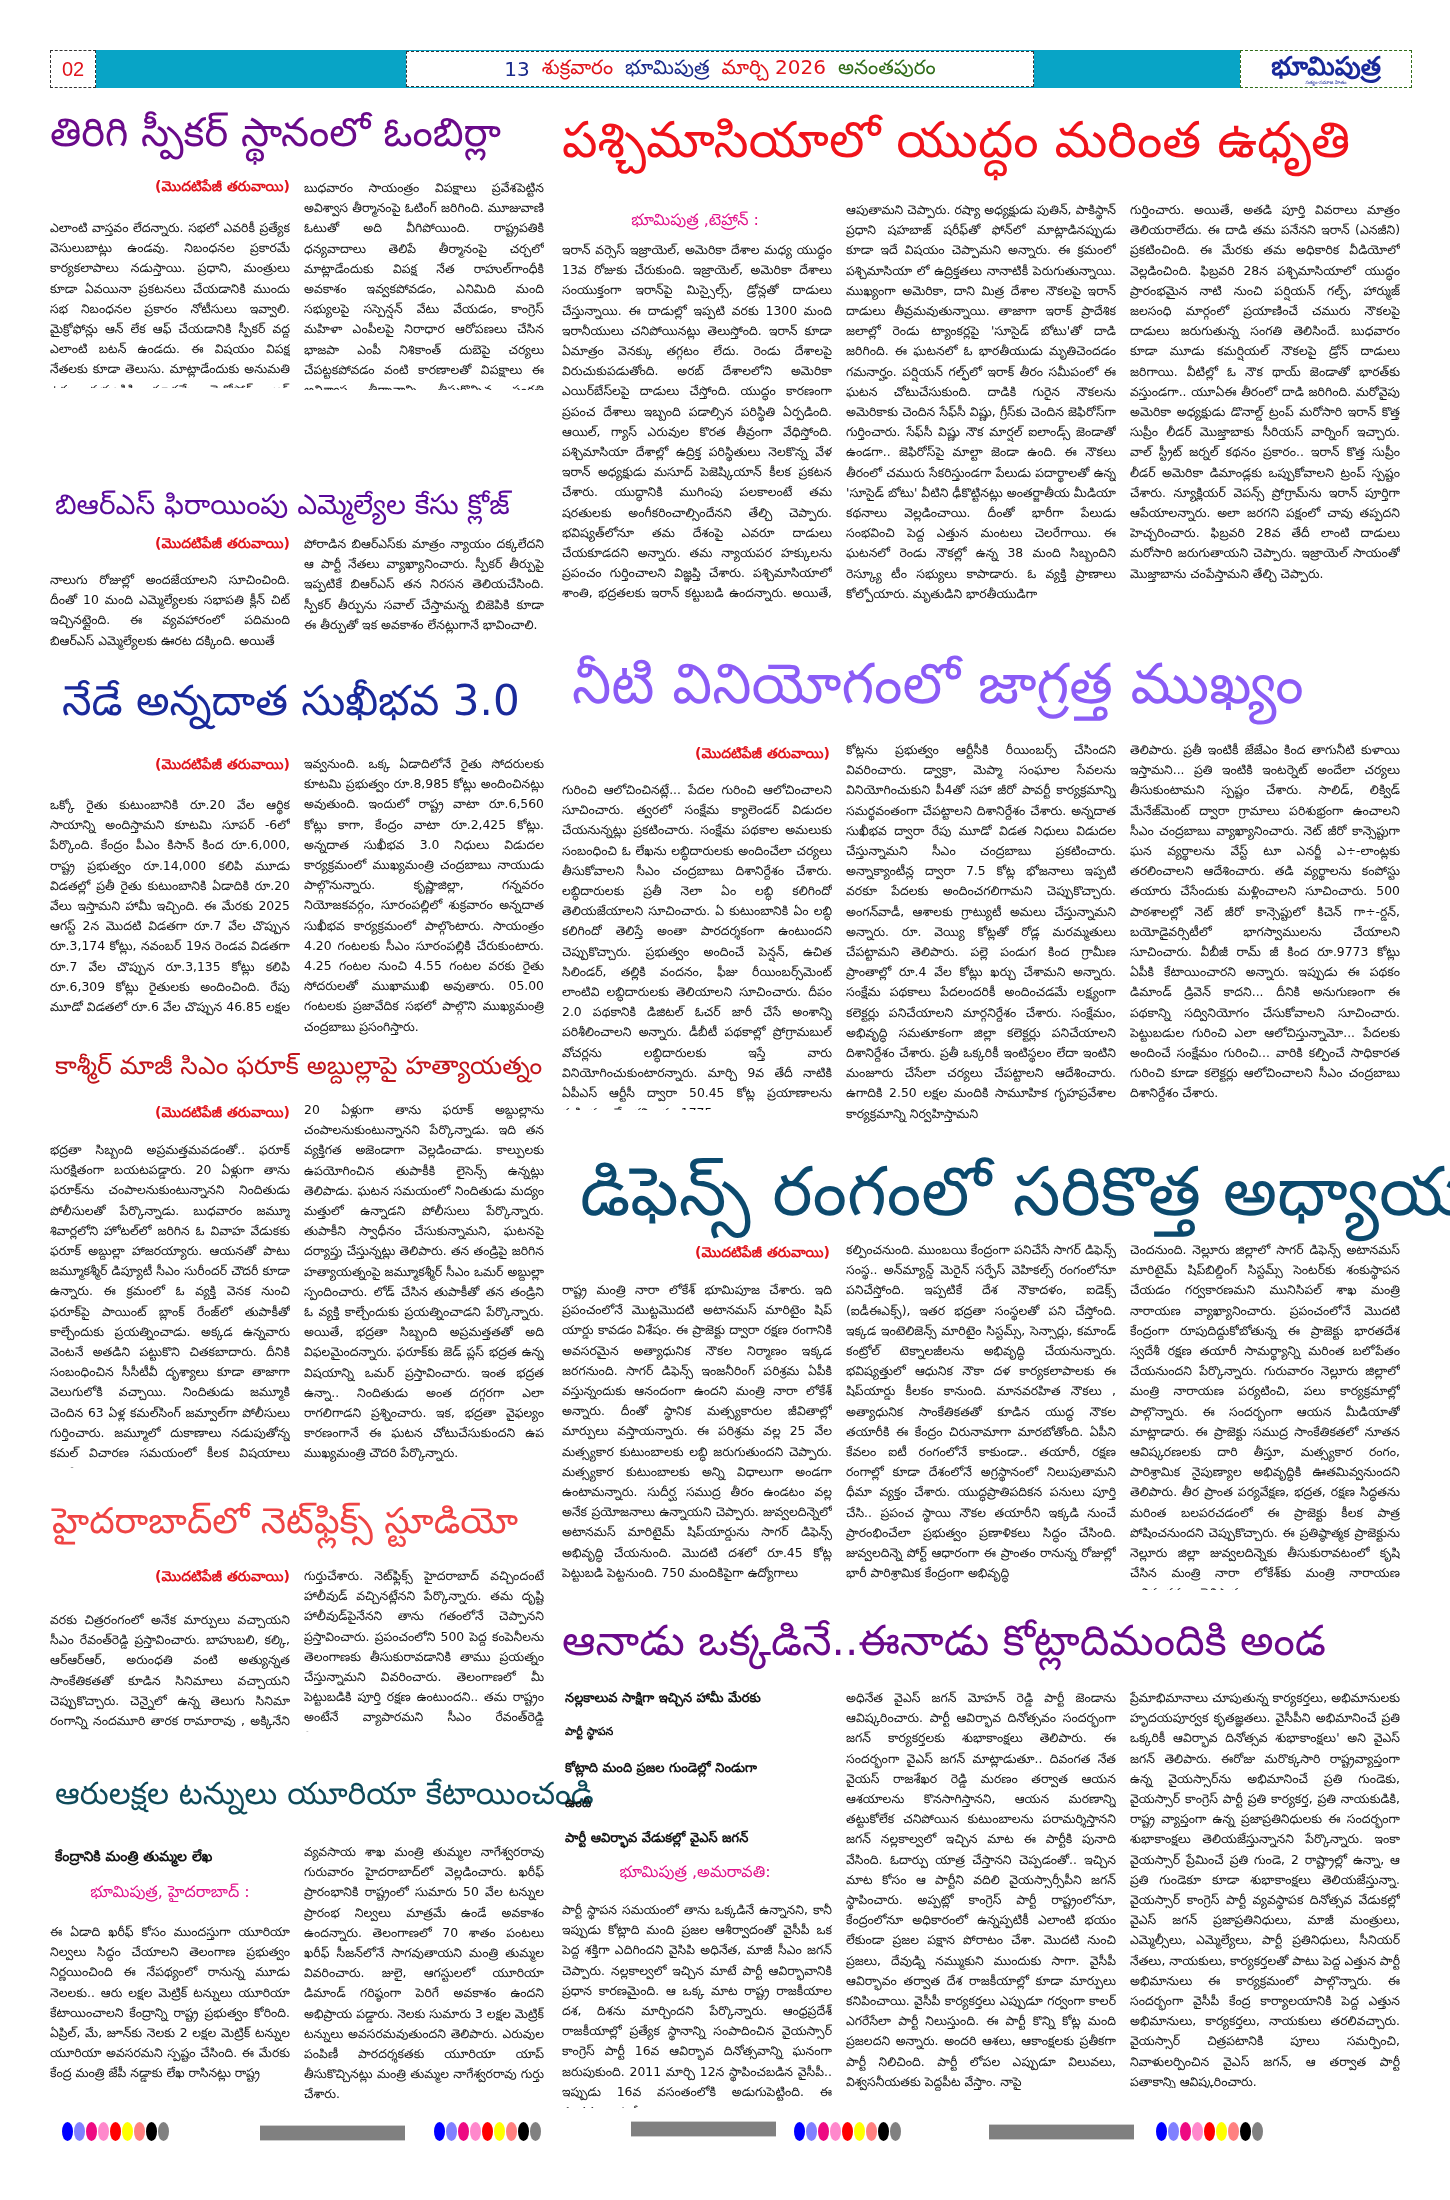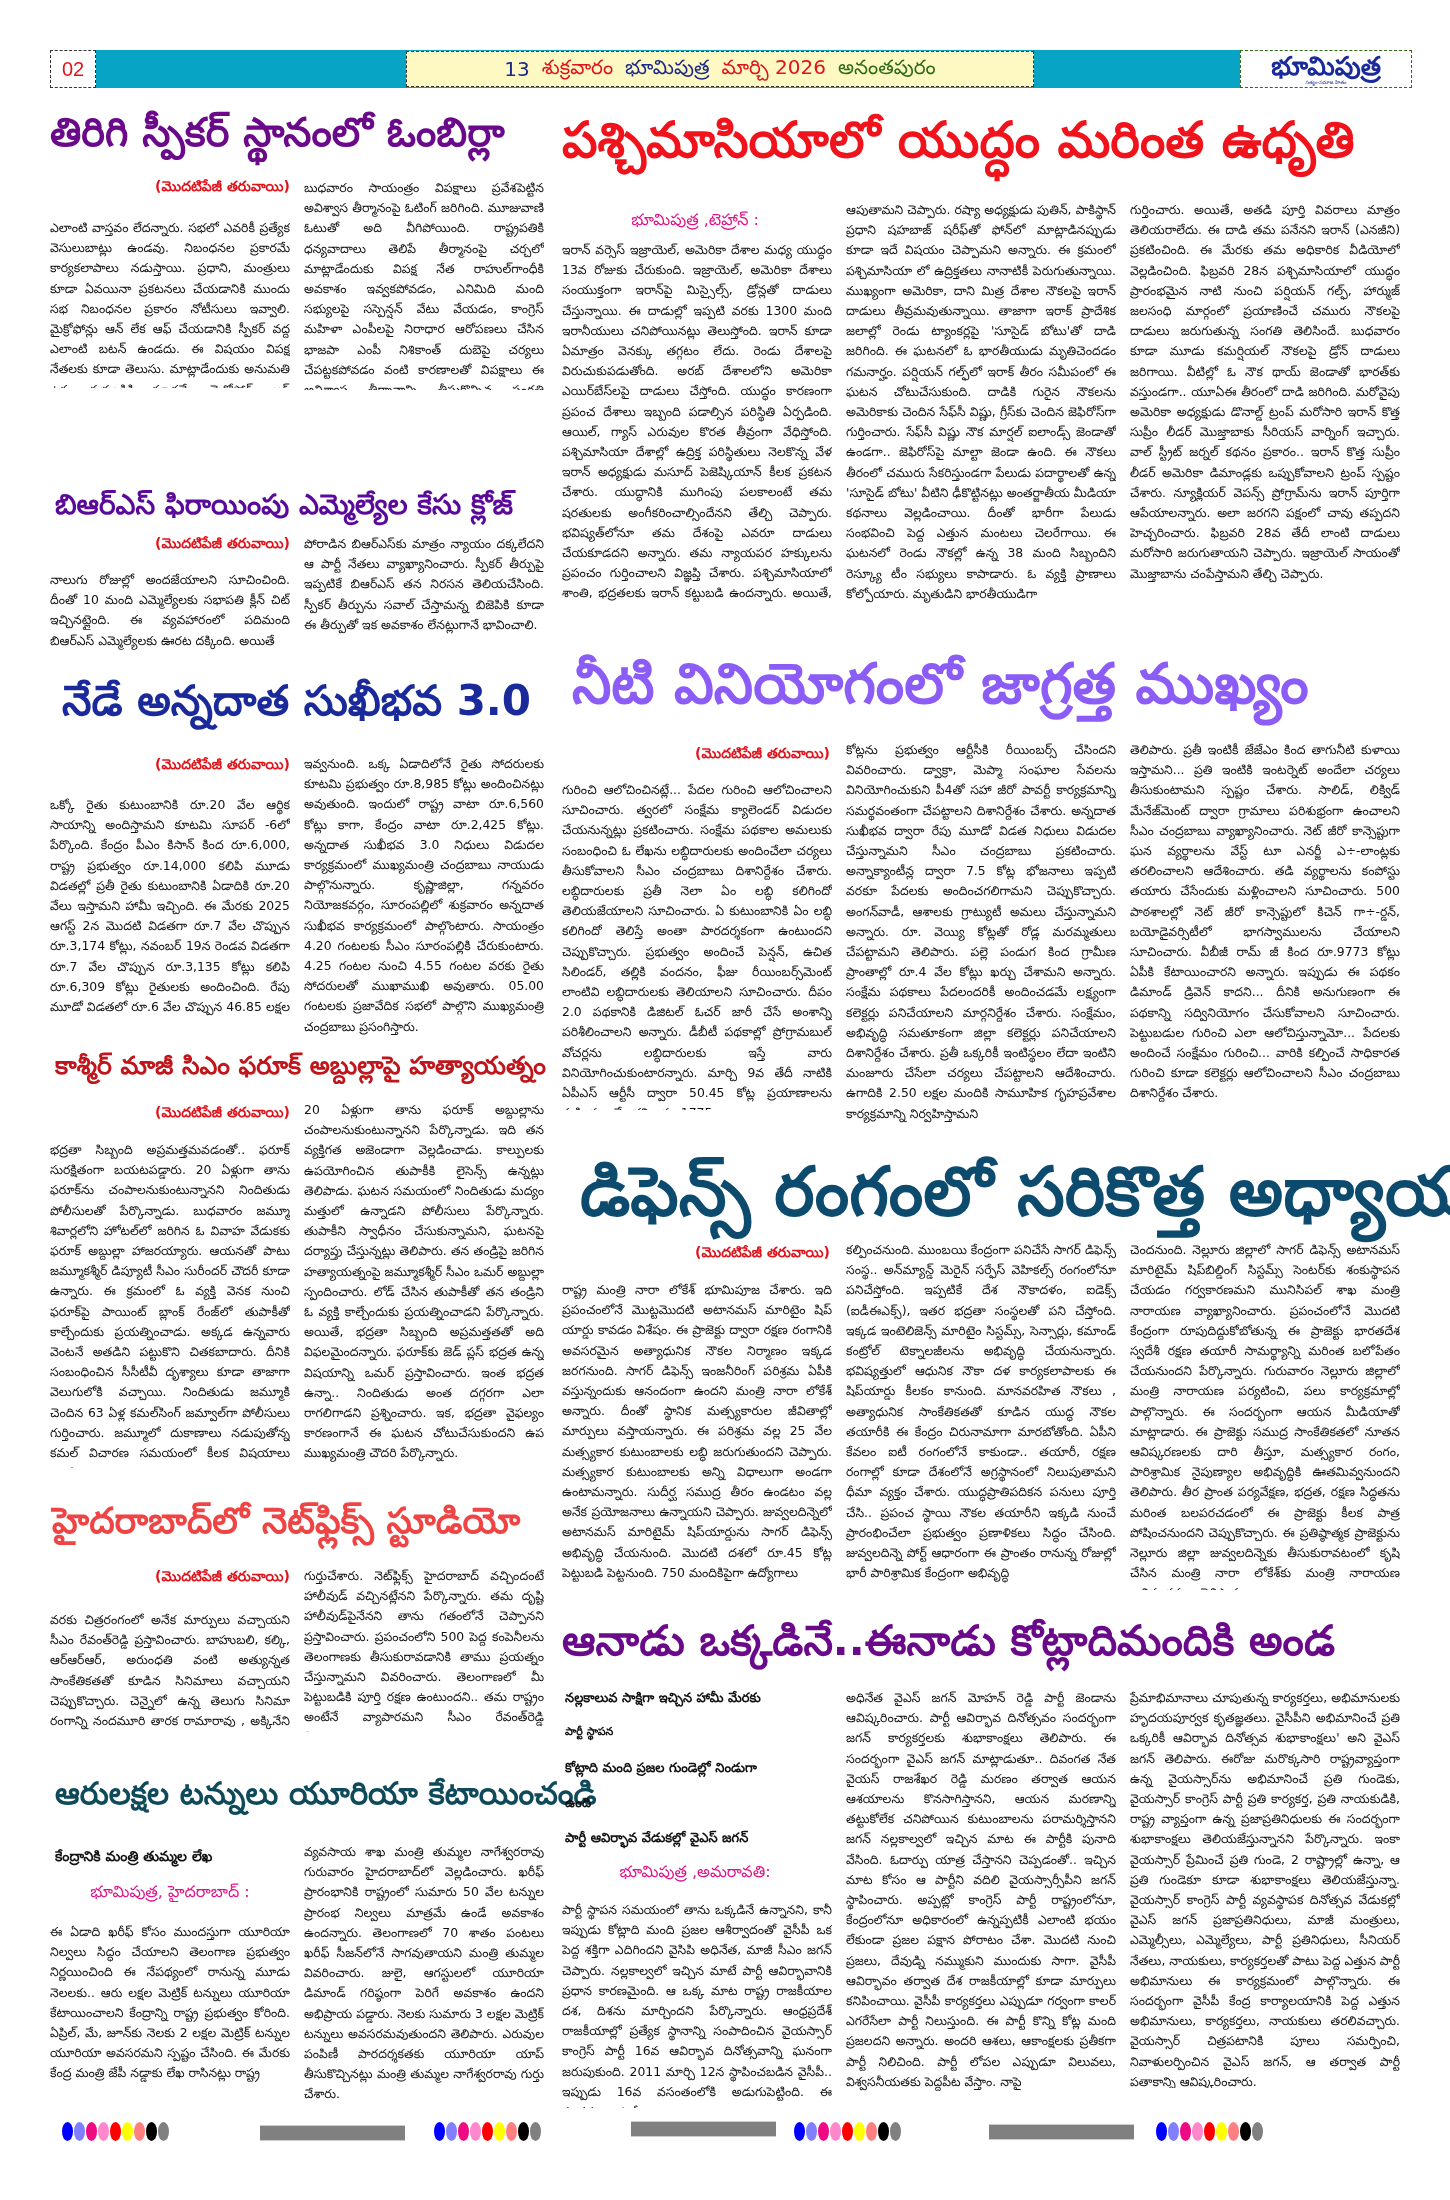--- a/index.html
+++ b/index.html
@@ -1,25 +1,25 @@
 <!DOCTYPE html>
 <html><head>
 <meta charset="utf-8">
 <style>
 *{box-sizing:border-box;margin:0;padding:0}
 html,body{width:1450px;height:2200px;background:#fff;overflow:hidden}
 body{font-family:"DejaVu Sans",sans-serif;color:#111;position:relative}
 .masthead{position:absolute;left:50px;top:50px;width:1362px;height:38px;background:#08a4c6;display:flex;align-items:stretch}
 .pg{width:46px;border:1px dashed #333;background:#fff;color:#e0131b;font-size:20px;display:flex;align-items:center;justify-content:center;font-family:"Liberation Sans",sans-serif}
-.dateline{position:absolute;left:356px;width:628px;top:1px;height:36px;border:1px dashed #333;background:#fef9c3;display:flex;align-items:center;justify-content:center;gap:12px;font-size:20px}
+.dateline{position:absolute;left:356px;width:628px;top:1px;height:36px;border:1px dashed #333;background:#ffffff;display:flex;align-items:center;justify-content:center;gap:12px;font-size:20px}
 .dateline .d1{color:#1a2a8a}.dateline .d2{color:#e0131b}.dateline .d3{color:#1a2a8a}.dateline .d4{color:#e0131b}.dateline .d5{color:#2f6b17}
 .logo{position:absolute;right:0;top:0;width:172px;height:38px;border:1px dashed #2f6b17;background:#fff;display:flex;flex-direction:column;align-items:center;justify-content:center}
 .logo .lt{font-size:26px;font-weight:bold;color:#1a2a9a;line-height:26px}
 .logo .ls{font-size:5px;color:#1a2a9a}
-.headline{position:absolute;font-weight:bold;white-space:nowrap;line-height:1}
+.headline{position:absolute;font-weight:normal;white-space:nowrap;line-height:1}
 .cont{position:absolute;color:#e0131b;font-size:14px;font-weight:bold;text-align:right}
 .byline{position:absolute;color:#e0138a;font-size:16px;text-align:center}
 .col{position:absolute;font-size:12.4px;line-height:20.2px;text-align:justify;overflow:hidden;color:#111}
 .sub{position:absolute;font-size:14px;font-weight:bold;color:#111}
 .footer{position:absolute;left:0;top:2118px;width:1450px;height:30px}
 .dots{position:absolute;display:flex;top:4px}
 .dot{width:11px;height:19px;border-radius:50%;margin-right:1px}
 .bar{position:absolute;background:#808080;height:16px;border-top:1px solid #ccc;border-bottom:1px solid #ccc}
 </style>
 </head>

